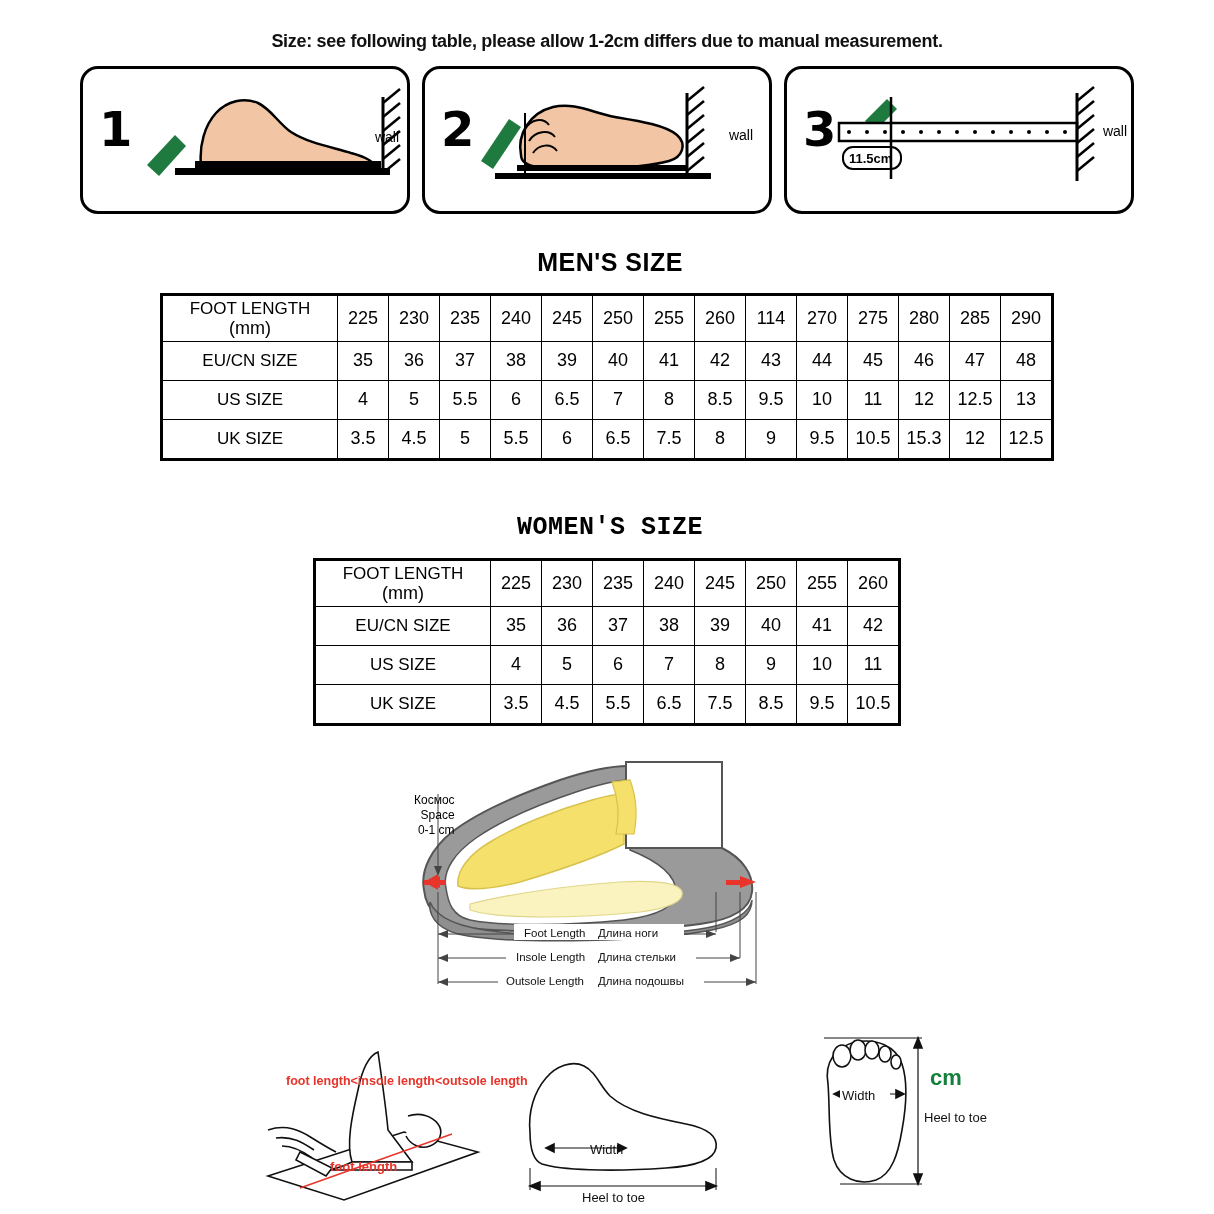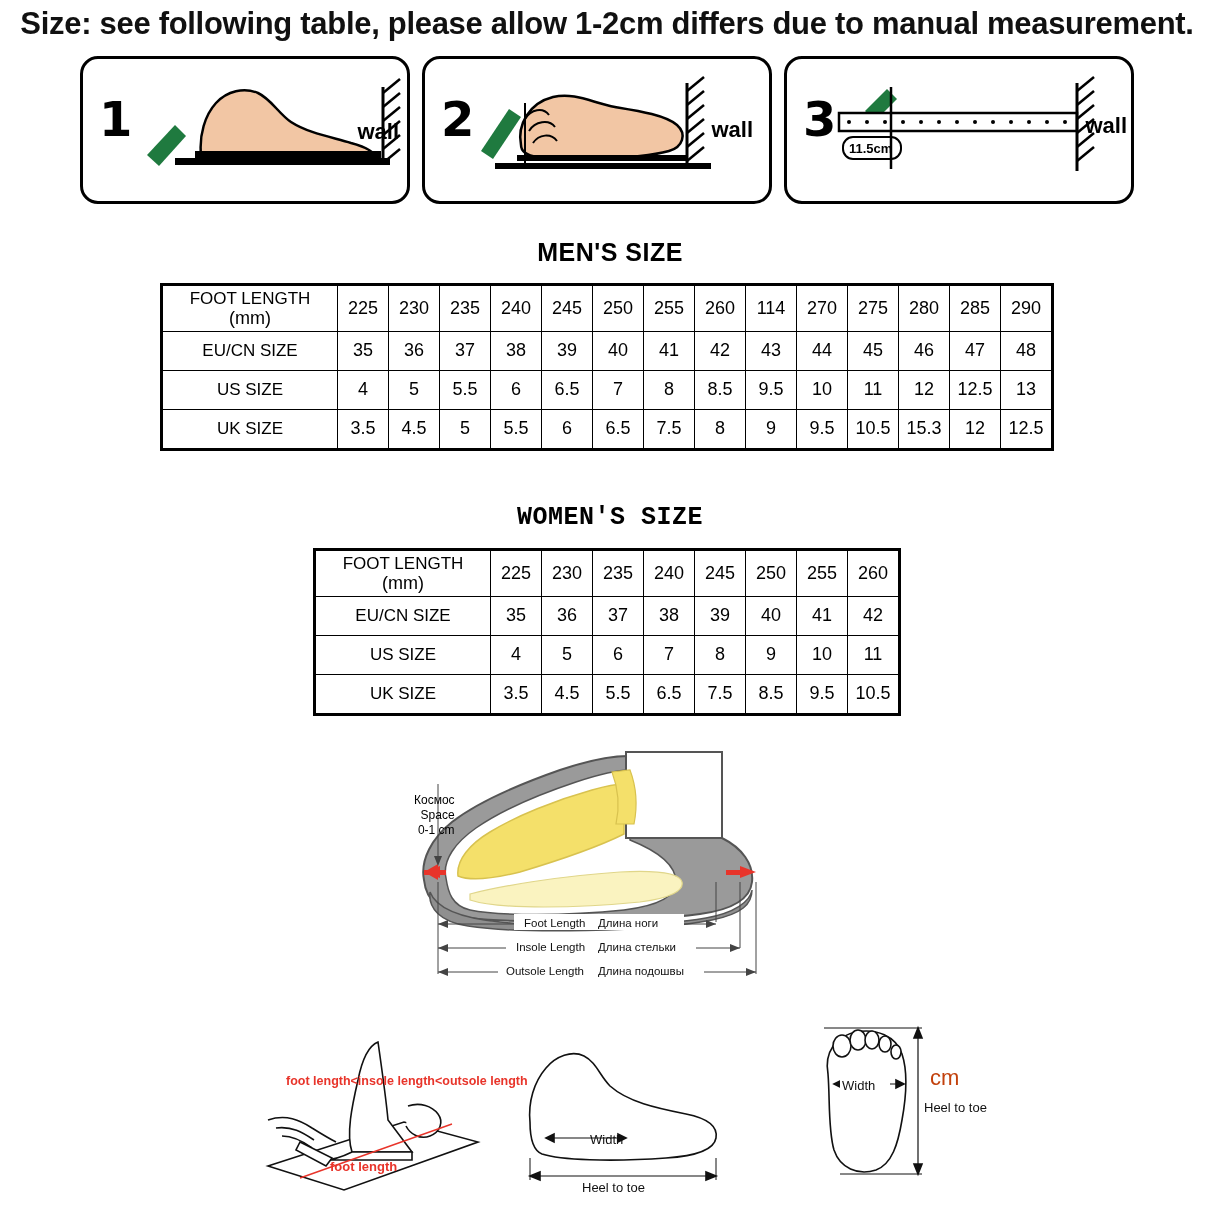--- a/index.html
+++ b/index.html
@@ -12,24 +12,24 @@
     height: 1214px;
     font-family: "Liberation Sans", sans-serif;
     color: #000;
     position: relative;
     overflow: hidden;
   }
 
   
   .header {
     text-align: center;
-    font-size: 31px;
+    font-size: 18px;
     font-weight: bold;
     letter-spacing: -0.3px;
-    padding-top: 6px;
+    padding-top: 31px;
     color: #111;
   }
 
   
   .steps {
     display: flex;
     justify-content: center;
     gap: 12px;
     margin-top: 14px;
   }
@@ -47,22 +47,22 @@
     left: 16px;
     top: 32px;
     font-size: 48px;
     font-weight: bold;
     font-family: "DejaVu Sans", sans-serif;
   }
   .wall-label {
     position: absolute;
     right: 8px;
     top: 60px;
-    font-size: 22px;
-    font-weight: bold;
+    font-size: 14px;
+    font-weight: normal;
   }
   .step-svg {
     position: absolute;
     left: 0; top: 0;
   }
 
   
   .sec-title {
     text-align: center;
     font-size: 25px;
@@ -133,23 +133,23 @@
     left: 330px;
     top: 1159px;
     color: #e8342a;
     font-size: 13px;
     font-weight: bold;
   }
   .cm-label {
     position: absolute;
     left: 930px;
     top: 1065px;
-    color: #c2410c;
+    color: #15803d;
     font-size: 22px;
-    font-weight: normal;
+    font-weight: bold;
   }
   svg text { font-family: "Liberation Sans", sans-serif; }
 </style>
 </head>
 <body>
 
 <div class="header">Size: see following table, please allow 1-2cm differs due to manual measurement.</div>
 
 <div class="steps">
 

